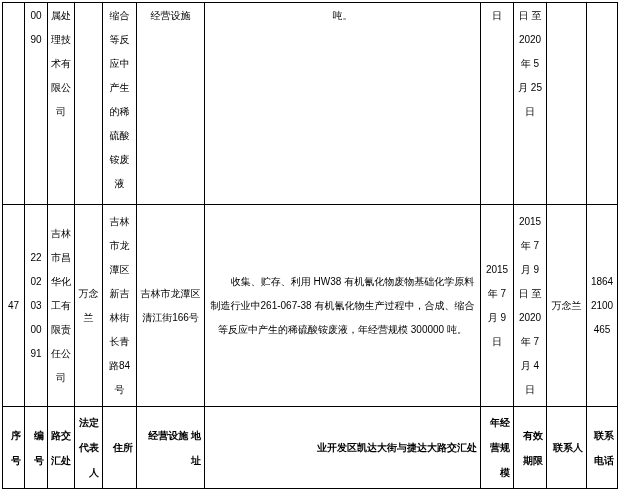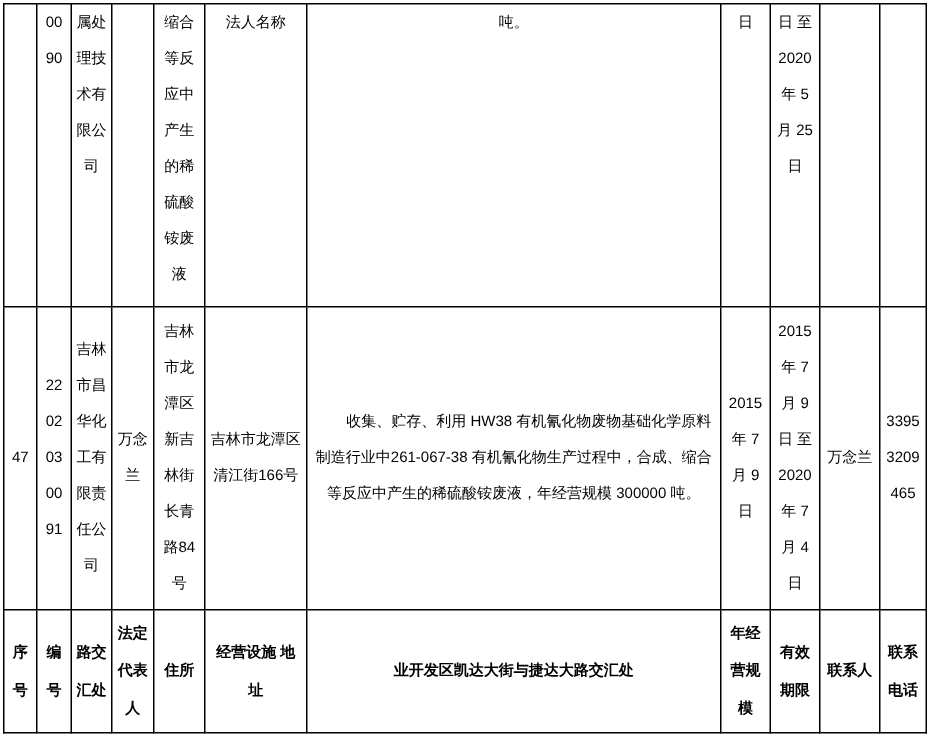--- a/index.html
+++ b/index.html
@@ -64,21 +64,21 @@
   td.addr-small {
     font-size: 7.5px;
     line-height: 25px;
   }
   
   tr.row-head th {
     font-weight: bold;
     font-size: 10px;
     line-height: 25px;
     vertical-align: middle;
-    text-align: center;
+    text-align: right;
   }
 </style>
 </head>
 <body>
 
 <div class="page">
   <table class="doc-table">
     <colgroup>
       <col style="width:22px">
         <col style="width:23px">
@@ -93,40 +93,40 @@
         <col style="width:31px">
     </colgroup>
 
     <tbody>
         <tr class="row-cont">
       <td></td>
       <td>00 90</td>
       <td>属处理技术有限公司</td>
       <td></td>
       <td>缩合等反应中产生的稀硫酸铵废液</td>
-      <td class="cont-left-sm">法人名称</td>
+      <td class="cont-left-sm">经营设施</td>
       <td class="cont-left">吨。</td>
       <td>日</td>
       <td>日 至 2020 年 5 月 25 日</td>
       <td></td>
       <td></td>
     </tr>
 
     <tr class="row-data">
       <td>47</td>
       <td>22 02 03 00 91</td>
       <td>吉林市昌华化工有限责任公司</td>
       <td>万念兰</td>
       <td class="addr-small">吉林市龙潭区新吉林街长青路84号</td>
       <td>吉林市龙潭区清江街166号</td>
       <td class="desc">收集、贮存、利用 HW38 有机氰化物废物基础化学原料制造行业中261-067-38 有机氰化物生产过程中，合成、缩合等反应中产生的稀硫酸铵废液，年经营规模 300000 吨。</td>
       <td>2015 年 7 月 9 日</td>
       <td>2015 年 7 月 9 日 至 2020 年 7 月 4 日</td>
       <td>万念兰</td>
-      <td>3395 3209 465</td>
+      <td>1864 2100 465</td>
     </tr>
 
     <tr class="row-head">
       <th>序号</th>
       <th>编号</th>
       <th>路交汇处</th>
       <th>法定代表人</th>
       <th>住所</th>
       <th>经营设施 地址</th>
       <th>业开发区凯达大街与捷达大路交汇处</th>

